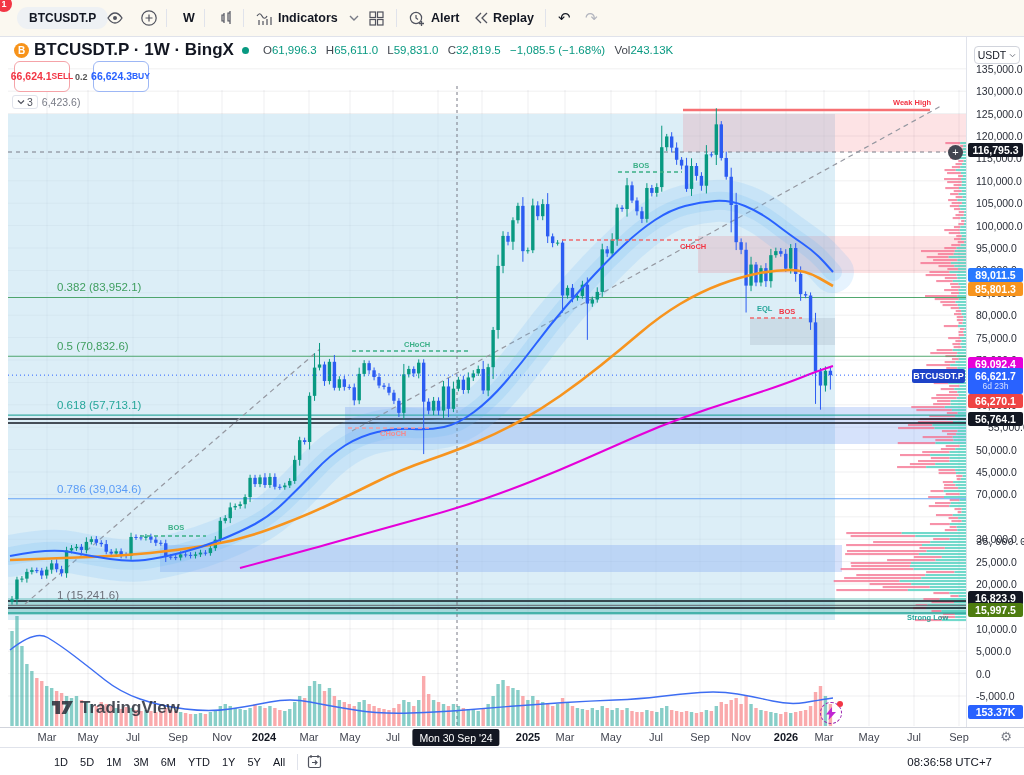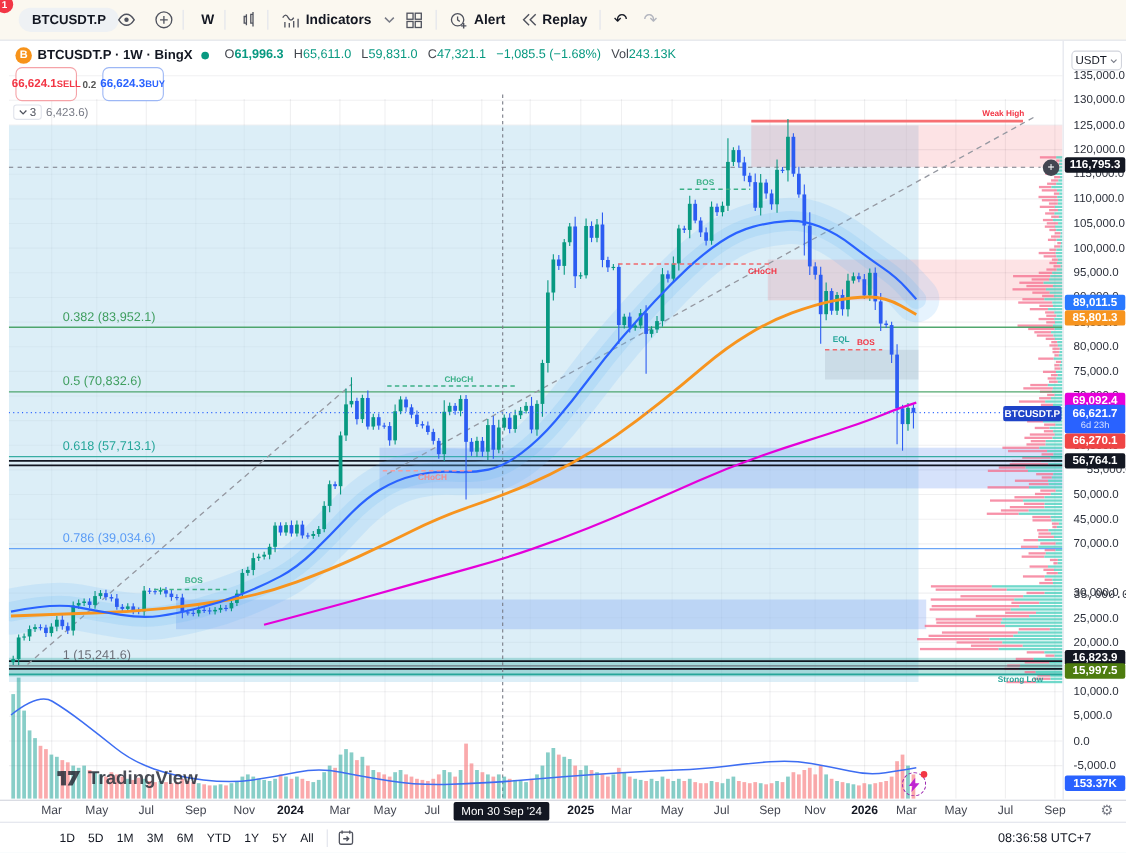--- a/index.html
+++ b/index.html
@@ -12,21 +12,21 @@
   .tb{position:absolute;top:0;height:36px;display:flex;align-items:center;color:#131722;font-size:12.5px;}
   .pill{background:#eef1f4;border-radius:14px;padding:4px 12px;font-weight:700;font-size:12px;color:#131722;}
   .tbtxt{font-weight:600;}
   .tbdiv{position:absolute;top:9px;width:1px;height:18px;background:#e0e3eb;}
   .notif{position:absolute;left:-4px;top:-4px;width:16px;height:16px;border-radius:50%;background:#f23645;color:#fff;font-size:9px;font-weight:700;display:flex;align-items:center;justify-content:center;z-index:40;}
   .icn{display:inline-flex;align-items:center;justify-content:center;}
   .muted{color:#b2b5be;}
 
   
   #legendRow{position:absolute;left:14px;top:42px;height:16px;display:flex;align-items:center;gap:5px;z-index:25;font-size:11.5px;color:#131722;}
-  #legendRow .sym{font-weight:700;font-size:12px;}
+  #legendRow .sym{font-weight:700;font-size:17px;}
   .btc{width:15px;height:15px;border-radius:50%;background:#f7931a;color:#fff;font-size:10px;font-weight:700;display:flex;align-items:center;justify-content:center;}
   .gdot{width:7px;height:7px;border-radius:50%;background:#089981;margin:0 3px;}
   .ohlc b{color:#42464e;font-weight:400;margin-left:6px;}
   .ohlc span{color:#089981;}
   #tradeRow{position:absolute;left:14px;top:61px;z-index:25;display:flex;align-items:center;}
   .tbox{width:56px;height:31px;border-radius:6px;background:#fff;display:flex;flex-direction:row;align-items:center;justify-content:center;line-height:1.1;cursor:pointer;}
   .tbox .p{font-size:10.5px;font-weight:700;}
   .tbox .l{font-size:8.5px;font-weight:700;}
   .sell{border:1.5px solid #f5a3a8;color:#f23645;}
   .buy{border:1.5px solid #9db7f5;color:#2962ff;margin-left:0;}
@@ -1074,24 +1074,24 @@
     <div class="tbdiv" style="left:545px;"></div>
     <div class="tb" style="left:558px;font-size:15px;">↶</div>
     <div class="tb muted" style="left:585px;font-size:15px;">↷</div>
   </div>
 
   <div id="legendRow">
     <span class="btc">B</span>
     <span class="sym">BTCUSDT.P · 1W · BingX</span>
     <span class="gdot"></span>
     <span class="ohlc">
-      <b>O</b><span style="color: rgb(8, 153, 129); font-weight: bold;">61,996.3</span>
+      <b>O</b><span style="color: rgb(8, 153, 129);">61,996.3</span>
       <b>H</b><span style="color: rgb(8, 153, 129);">65,611.0</span>
       <b>L</b><span style="color: rgb(8, 153, 129);">59,831.0</span>
-      <b>C</b><span style="color: rgb(8, 153, 129);">47,321.1</span>
+      <b>C</b><span style="color: rgb(8, 153, 129);">32,819.5</span>
       <span style="margin-left: 6px; color: rgb(8, 153, 129);">−1,085.5 (−1.68%)</span>
       <b>Vol</b><span style="color: rgb(8, 153, 129);">243.13K</span>
     </span>
   </div>
 
   <div id="tradeRow">
     <div class="tbox sell">
       <span class="p">66,624.1</span>
       <span class="l">SELL</span>
     </div>

